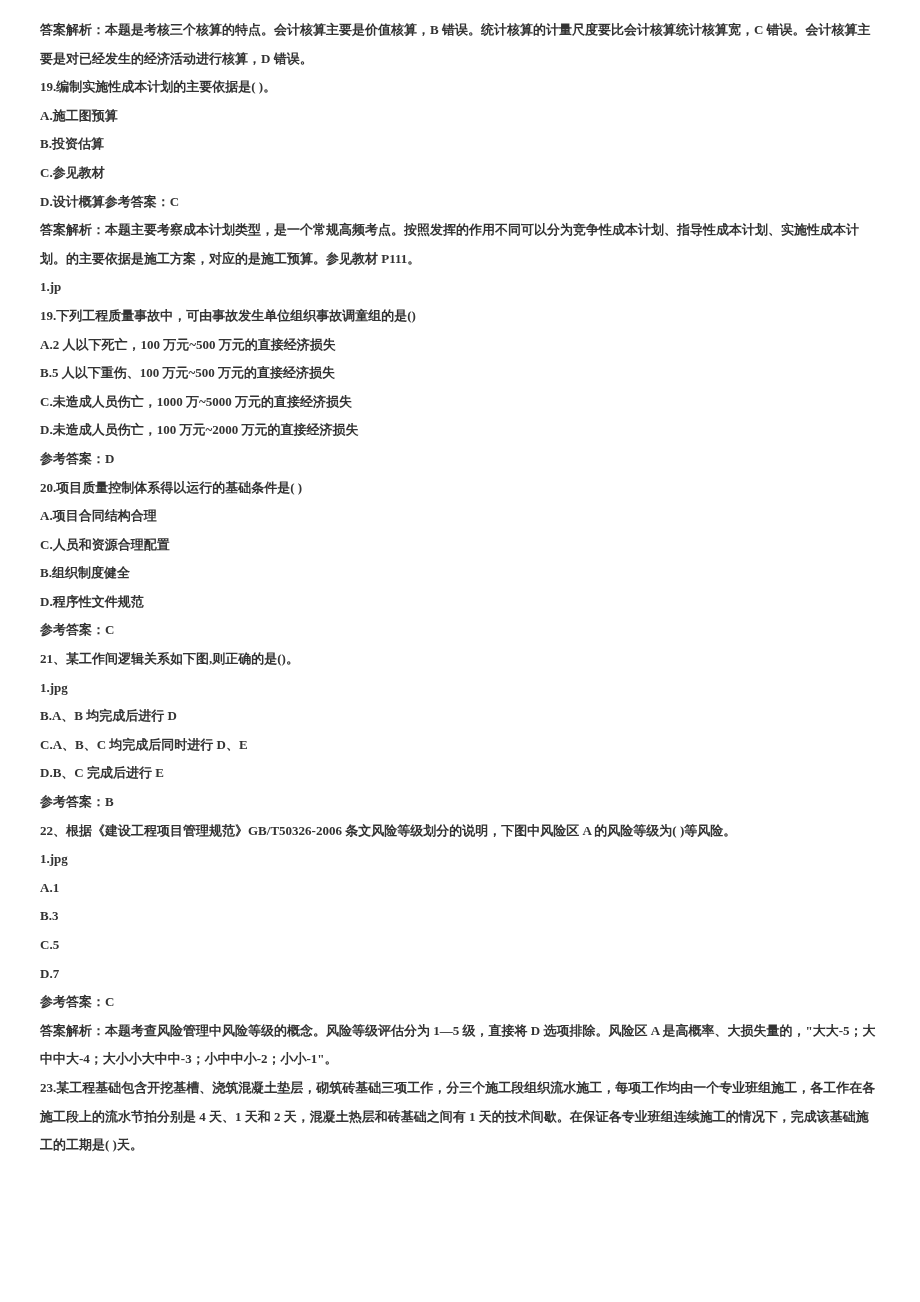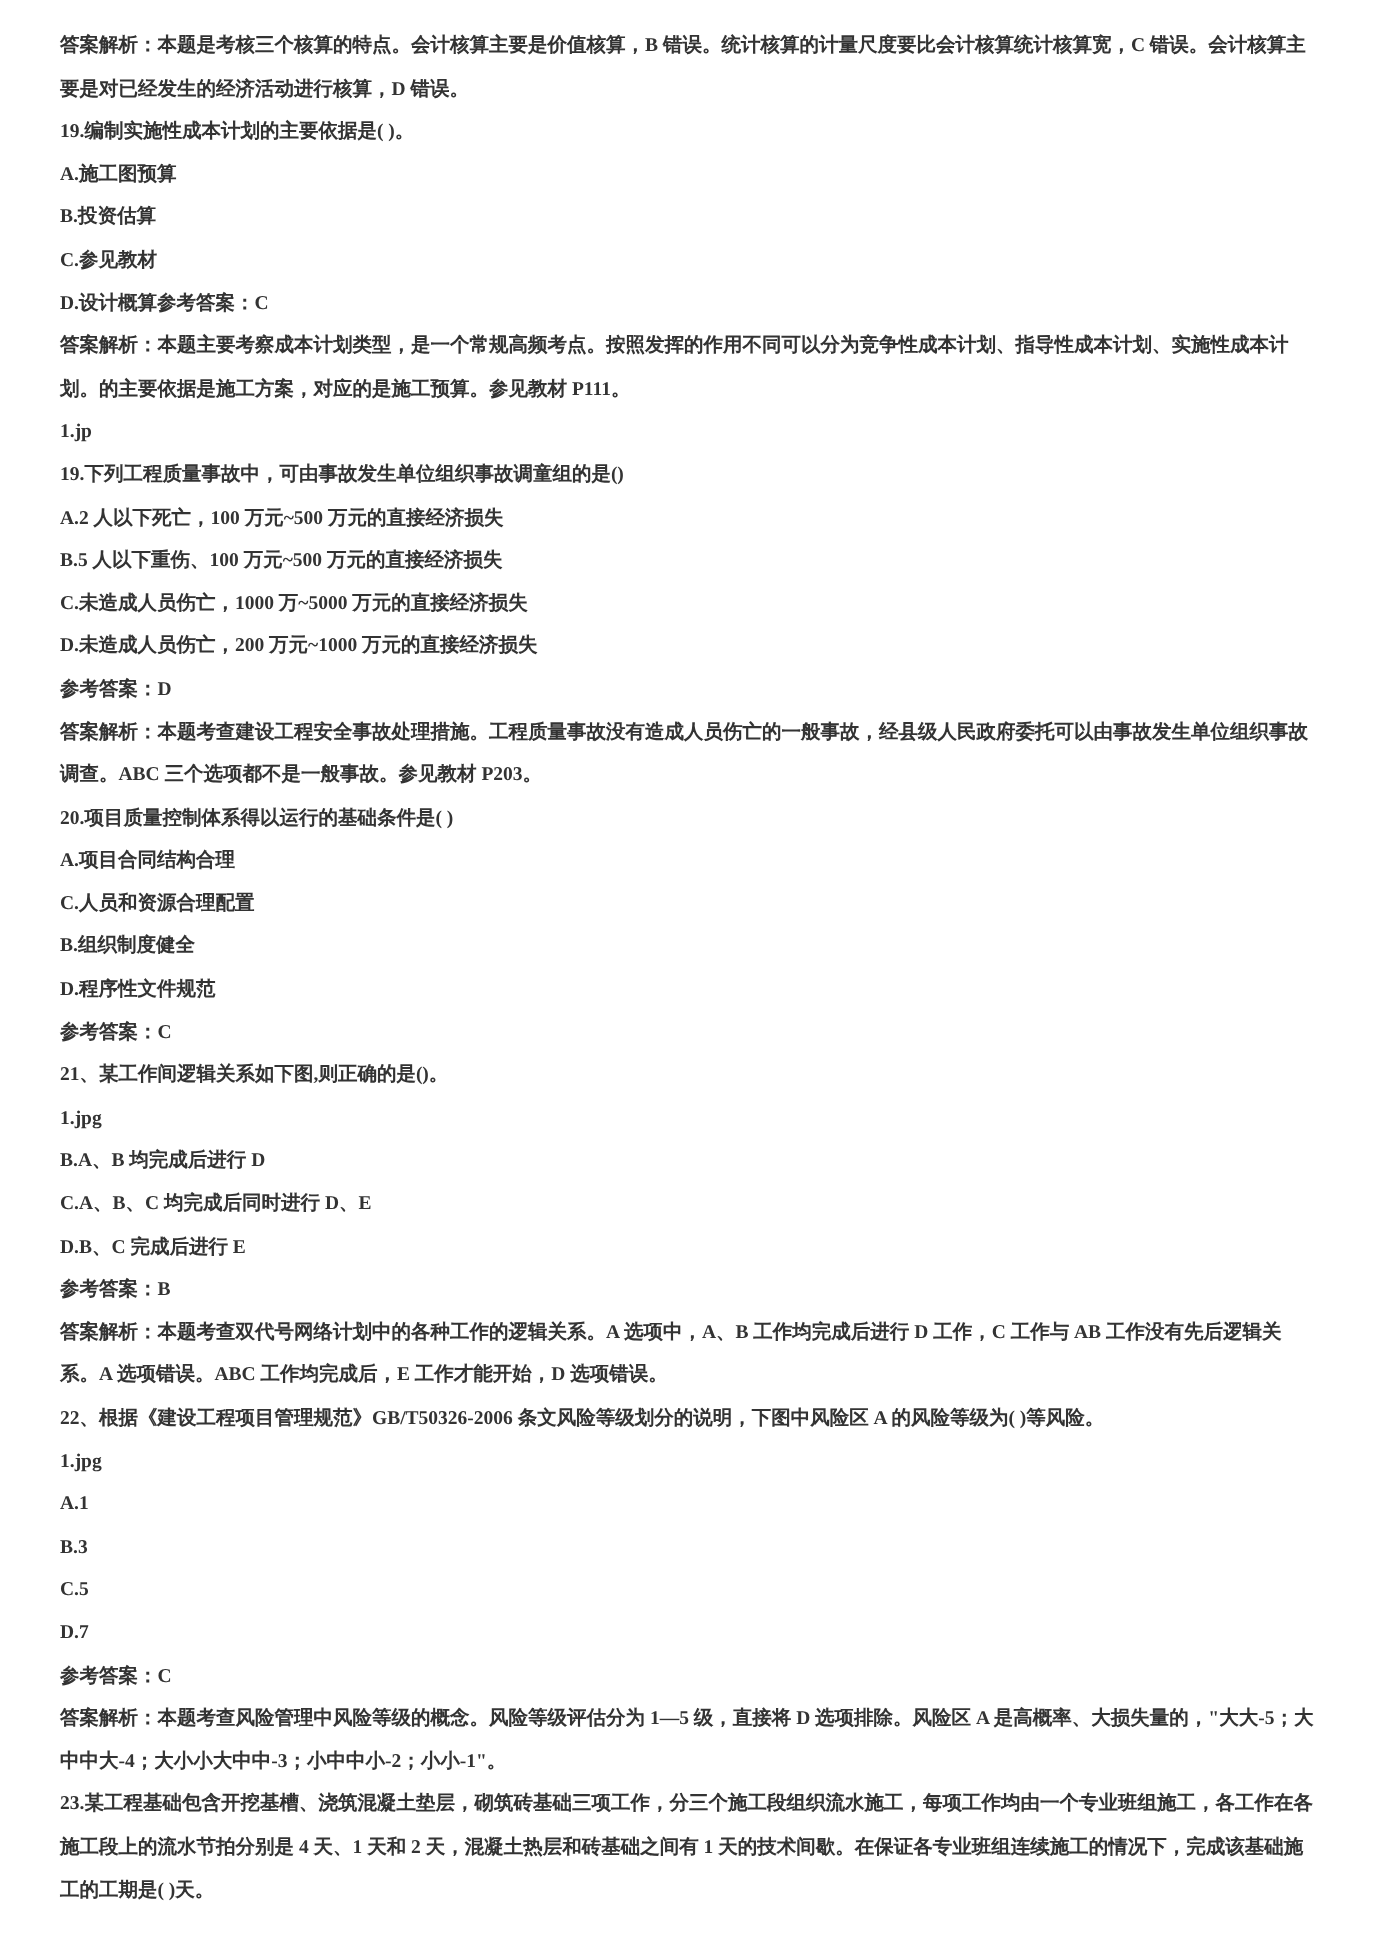--- a/index.html
+++ b/index.html
@@ -26,36 +26,34 @@
     <span class="line">A.施工图预算</span>
     <span class="line">B.投资估算</span>
     <span class="line">C.参见教材</span>
     <span class="line">D.设计概算参考答案：C</span>
     <span class="line">答案解析：本题主要考察成本计划类型，是一个常规高频考点。按照发挥的作用不同可以分为竞争性成本计划、指导性成本计划、实施性成本计划。的主要依据是施工方案，对应的是施工预算。参见教材 P111。</span>
     <span class="line">1.jp</span>
     <span class="line">19.下列工程质量事故中，可由事故发生单位组织事故调童组的是()</span>
     <span class="line">A.2 人以下死亡，100 万元~500 万元的直接经济损失</span>
     <span class="line">B.5 人以下重伤、100 万元~500 万元的直接经济损失</span>
     <span class="line">C.未造成人员伤亡，1000 万~5000 万元的直接经济损失</span>
-    <span class="line">D.未造成人员伤亡，200 万元~1000 万元的直接经济损失</span>
+    <span class="line">D.未造成人员伤亡，100 万元~2000 万元的直接经济损失</span>
     <span class="line">参考答案：D</span>
-    <span class="line">答案解析：本题考查建设工程安全事故处理措施。工程质量事故没有造成人员伤亡的一般事故，经县级人民政府委托可以由事故发生单位组织事故调查。ABC 三个选项都不是一般事故。参见教材 P203。</span>
     <span class="line">20.项目质量控制体系得以运行的基础条件是( )</span>
     <span class="line">A.项目合同结构合理</span>
     <span class="line">C.人员和资源合理配置</span>
     <span class="line">B.组织制度健全</span>
     <span class="line">D.程序性文件规范</span>
     <span class="line">参考答案：C</span>
     <span class="line">21、某工作间逻辑关系如下图,则正确的是()。</span>
     <span class="line">1.jpg</span>
     <span class="line">B.A、B 均完成后进行 D</span>
     <span class="line">C.A、B、C 均完成后同时进行 D、E</span>
     <span class="line">D.B、C 完成后进行 E</span>
     <span class="line">参考答案：B</span>
-    <span class="line">答案解析：本题考查双代号网络计划中的各种工作的逻辑关系。A 选项中，A、B 工作均完成后进行 D 工作，C 工作与 AB 工作没有先后逻辑关系。A 选项错误。ABC 工作均完成后，E 工作才能开始，D 选项错误。</span>
     <span class="line">22、根据《建设工程项目管理规范》GB/T50326-2006 条文风险等级划分的说明，下图中风险区 A 的风险等级为( )等风险。</span>
     <span class="line">1.jpg</span>
     <span class="line">A.1</span>
     <span class="line">B.3</span>
     <span class="line">C.5</span>
     <span class="line">D.7</span>
     <span class="line">参考答案：C</span>
     <span class="line">答案解析：本题考查风险管理中风险等级的概念。风险等级评估分为 1—5 级，直接将 D 选项排除。风险区 A 是高概率、大损失量的，"大大-5；大中中大-4；大小小大中中-3；小中中小-2；小小-1"。</span>
     <span class="line">23.某工程基础包含开挖基槽、浇筑混凝土垫层，砌筑砖基础三项工作，分三个施工段组织流水施工，每项工作均由一个专业班组施工，各工作在各施工段上的流水节拍分别是 4 天、1 天和 2 天，混凝土热层和砖基础之间有 1 天的技术间歇。在保证各专业班组连续施工的情况下，完成该基础施工的工期是( )天。</span>
   </div>

